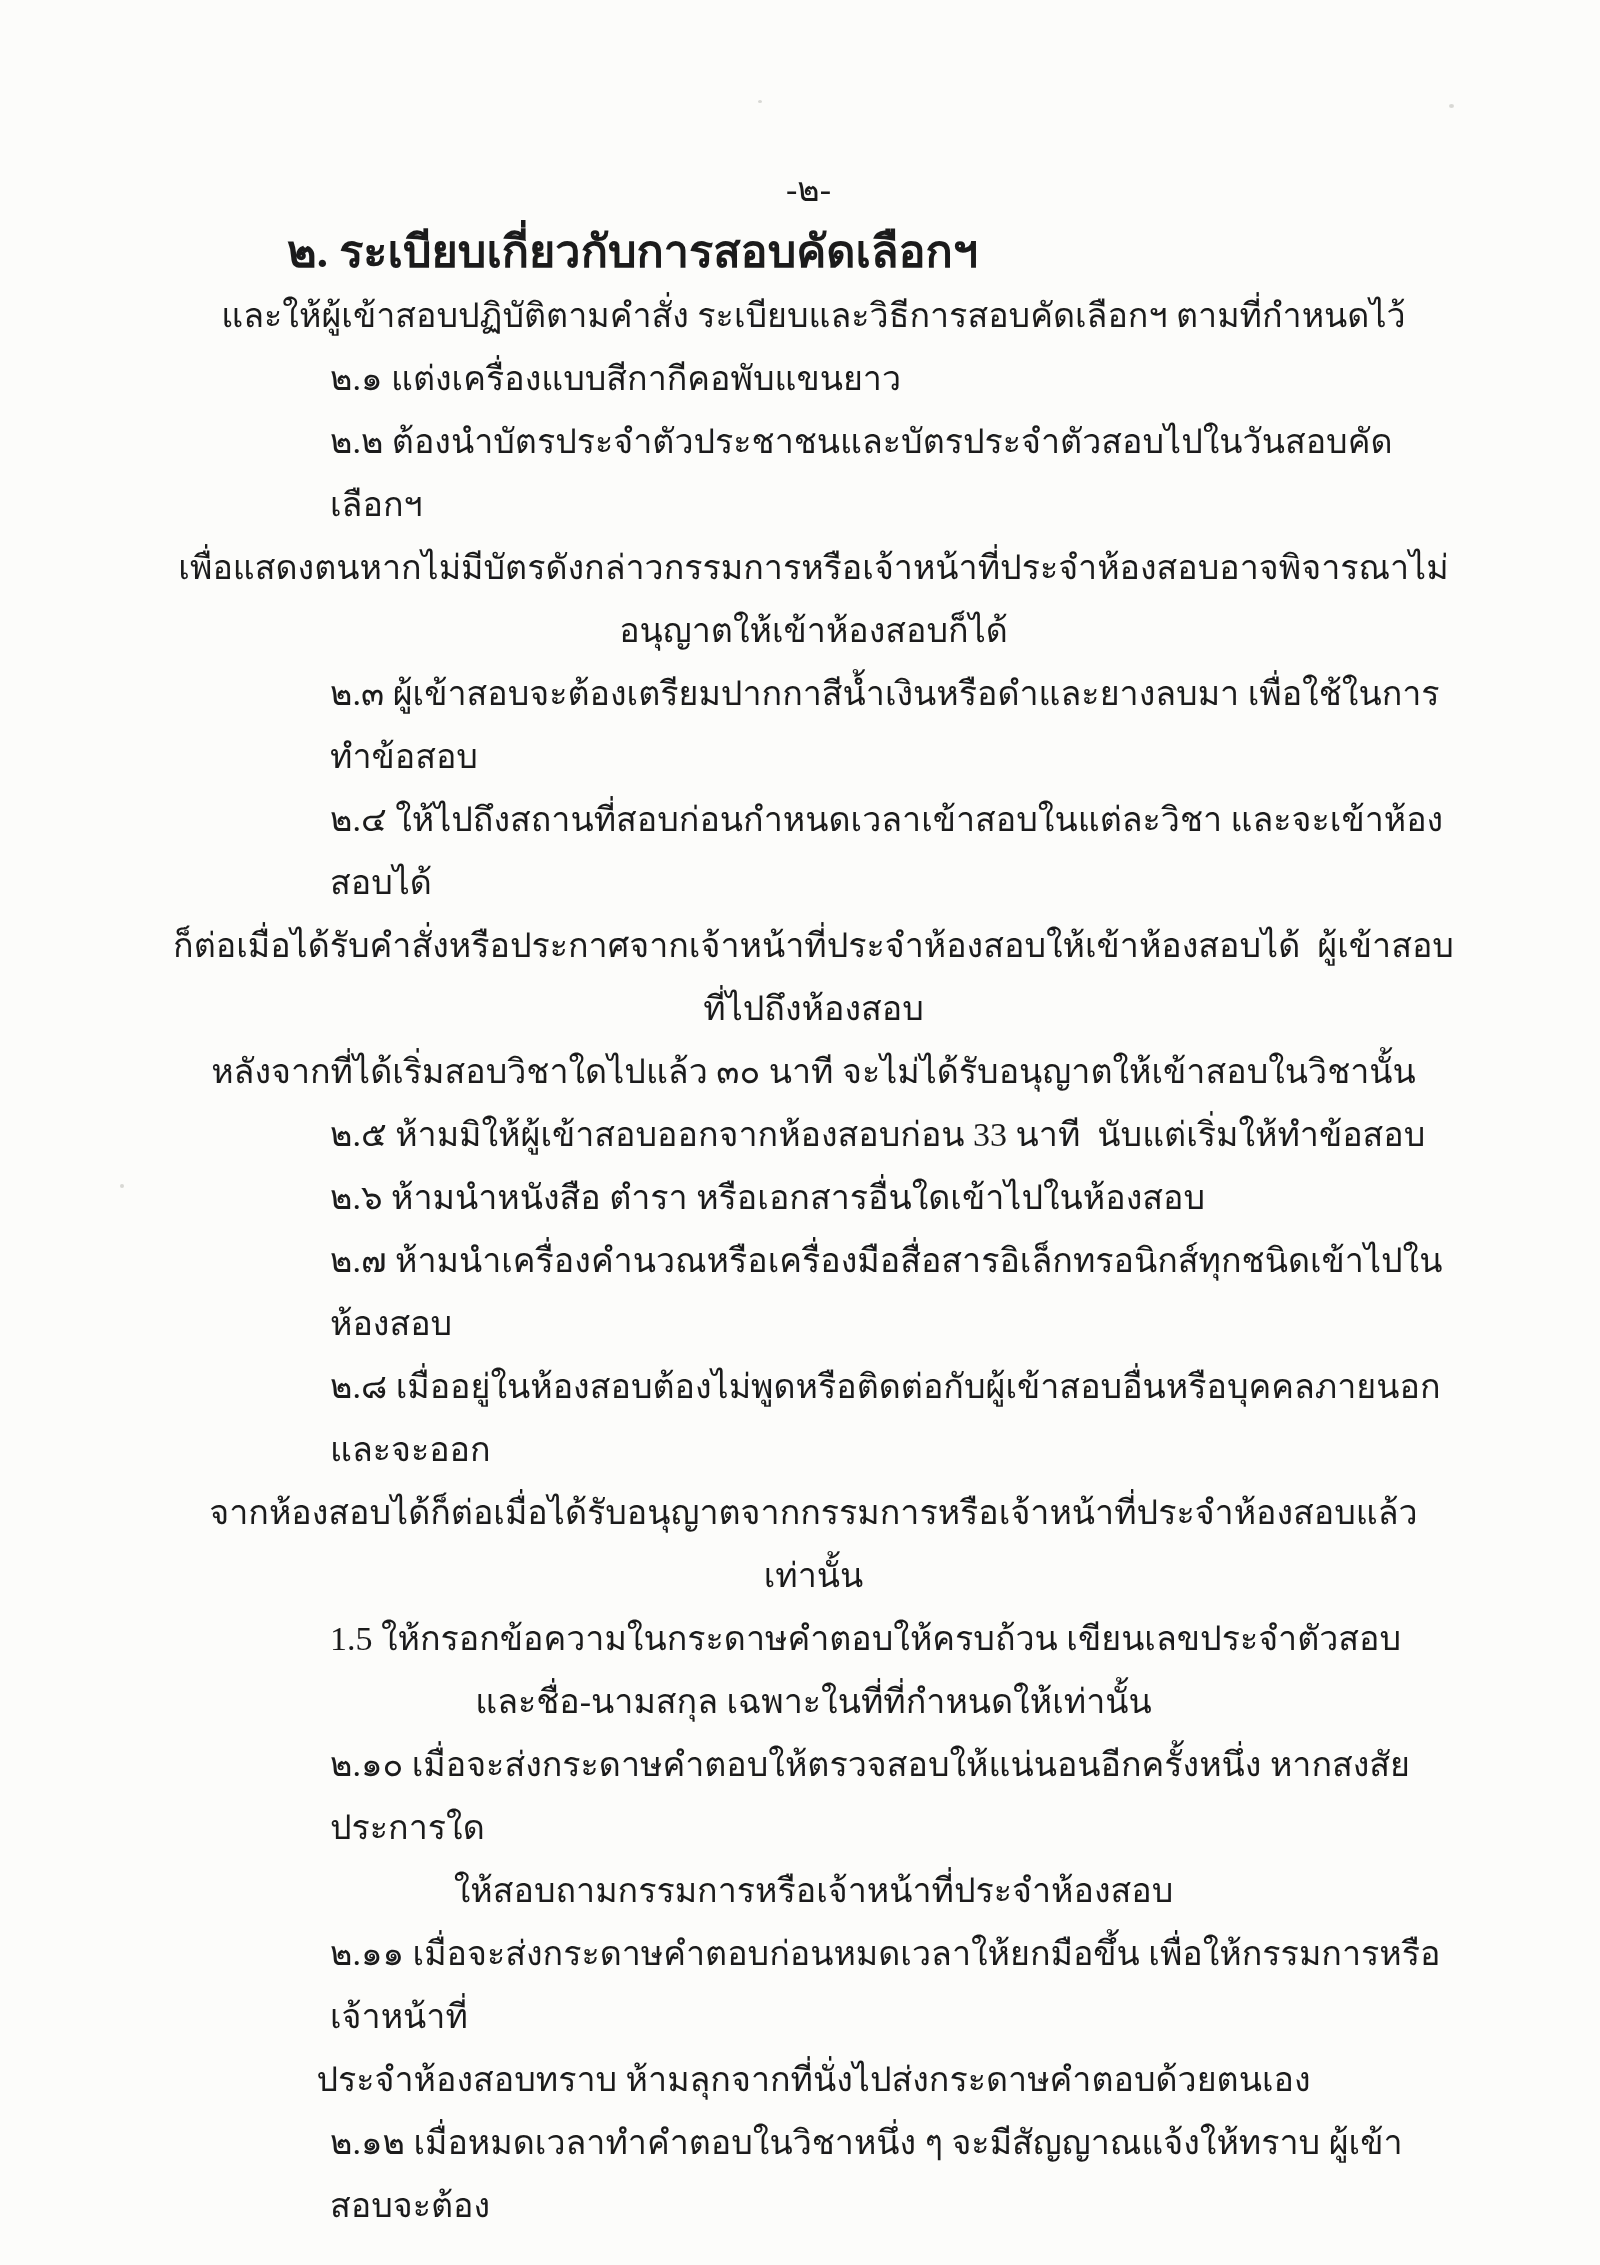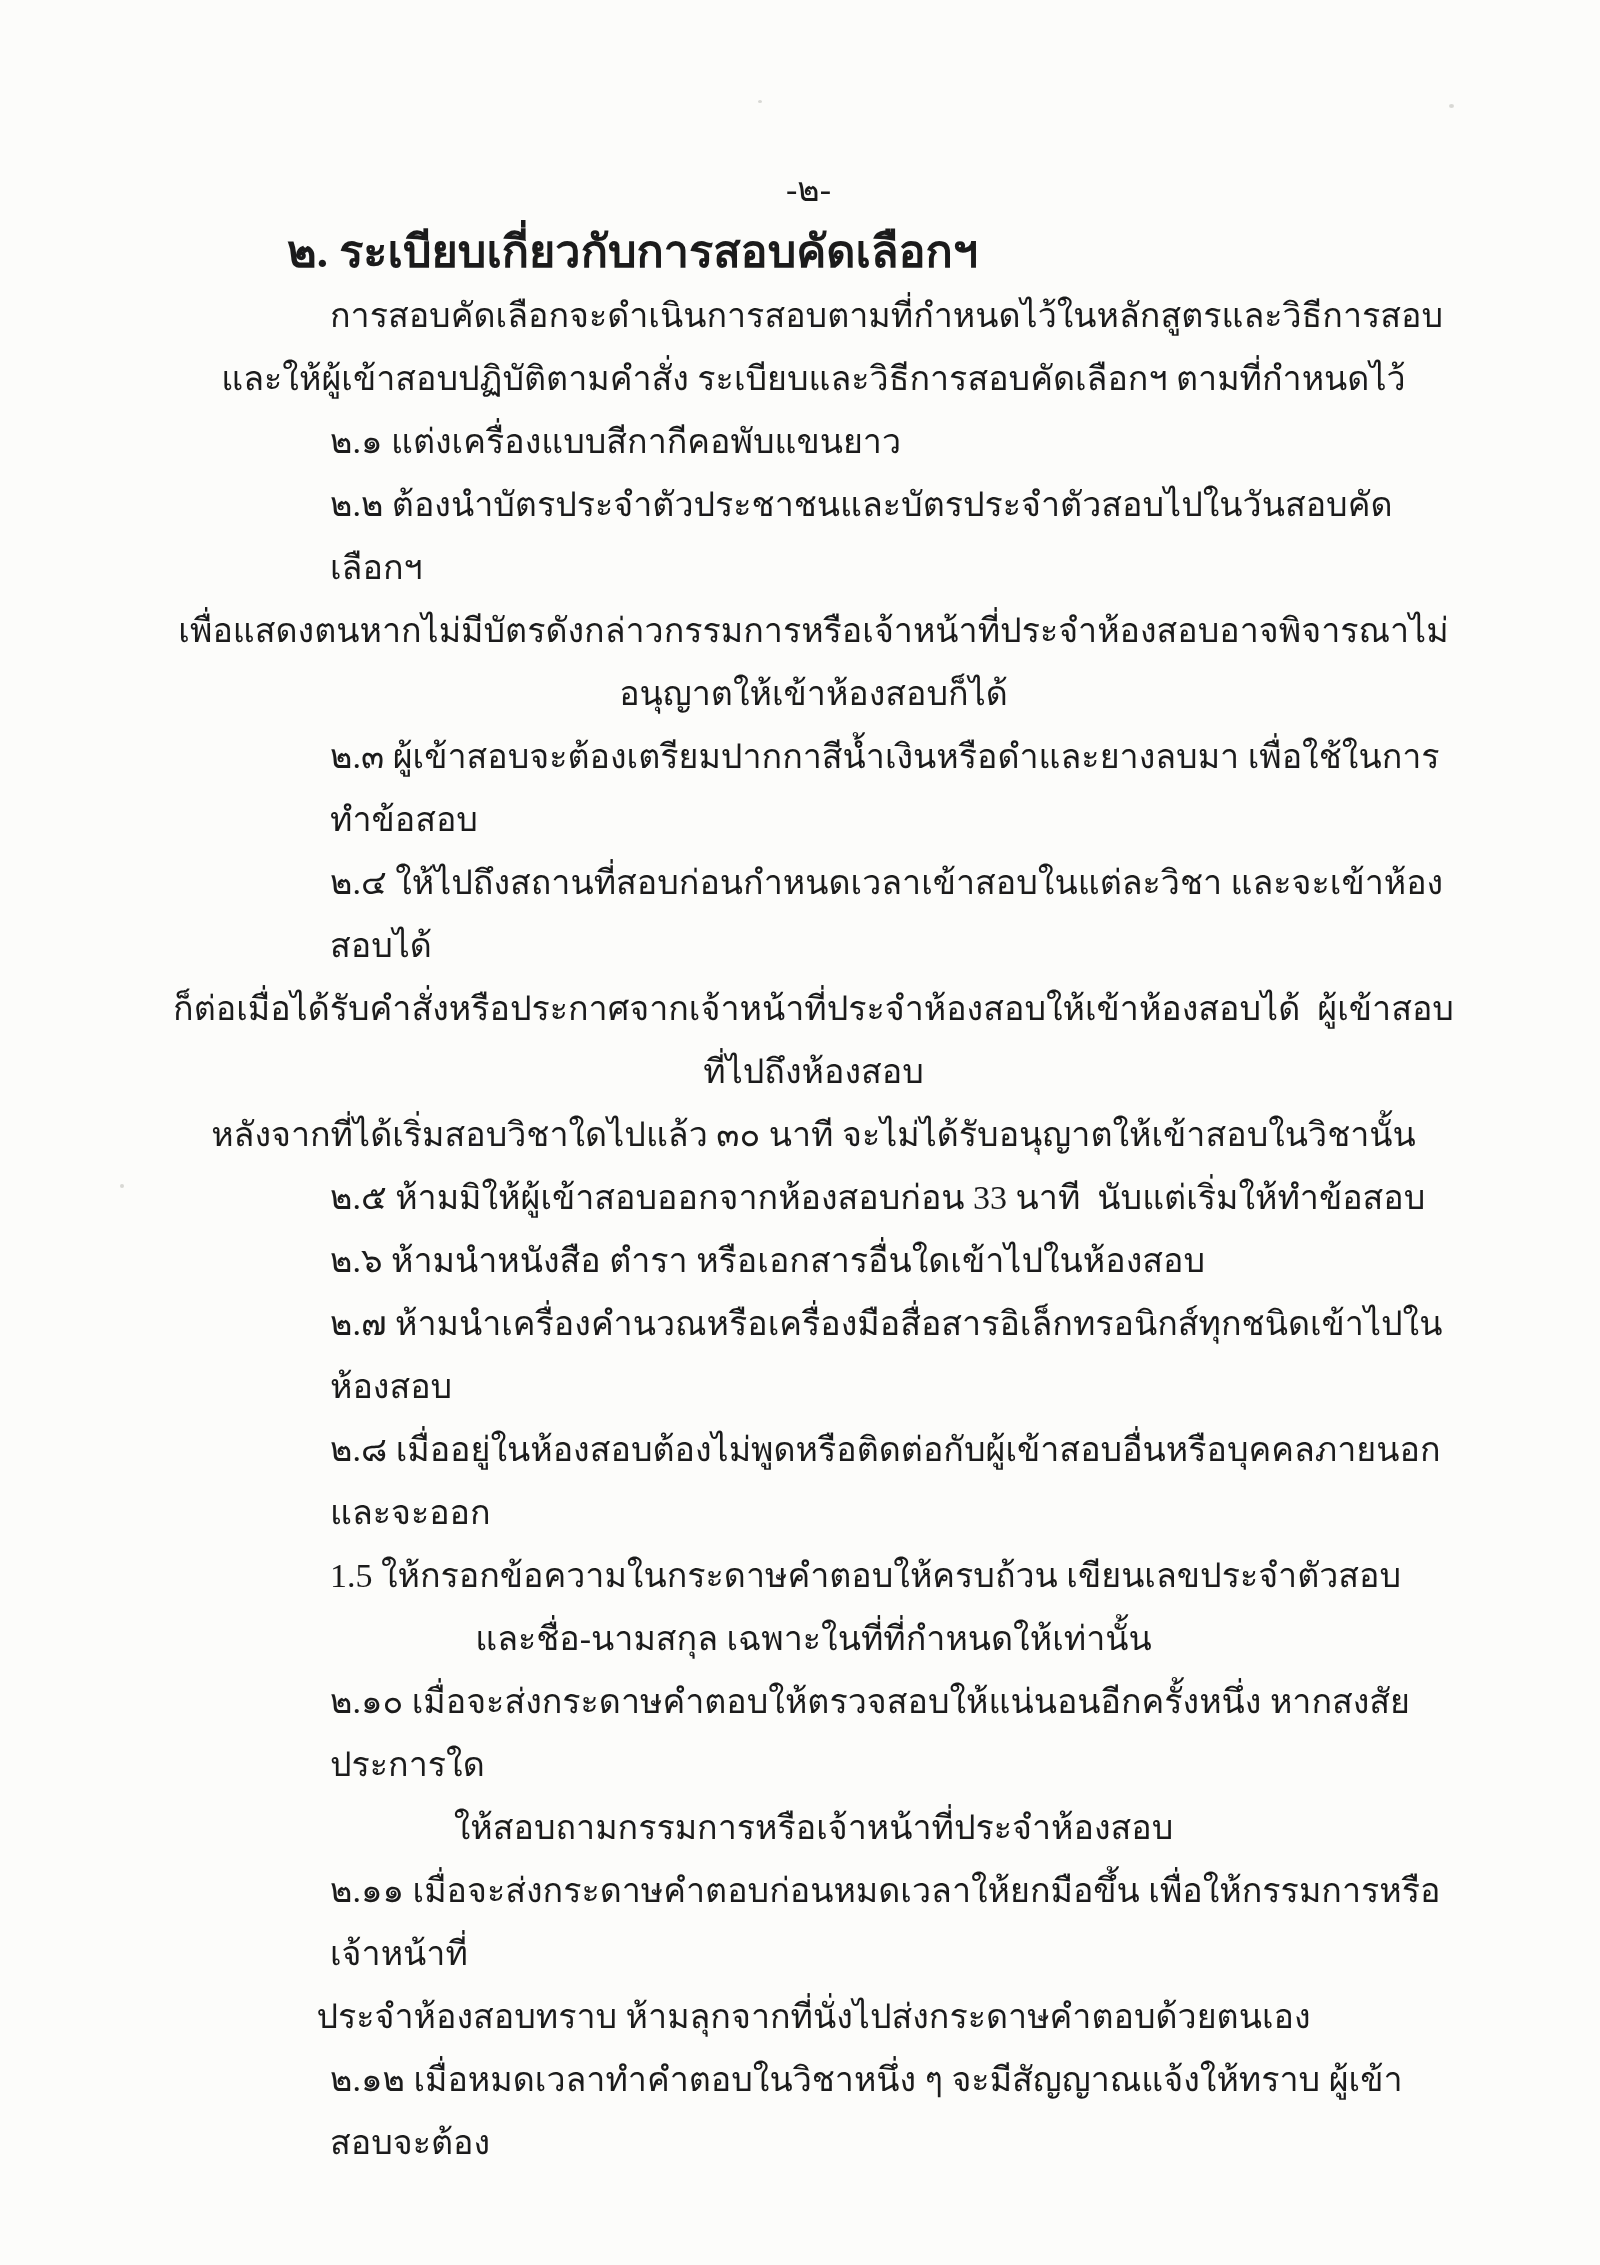--- a/index.html
+++ b/index.html
@@ -63,33 +63,33 @@
   <span class="speck s1"></span>
   <span class="speck s2"></span>
   <span class="speck s3"></span>
 
   <div class="content">
     <div class="line page-number">-๒-</div>
 
     <div class="line heading">๒. ระเบียบเกี่ยวกับการสอบคัดเลือกฯ</div>
 
     <div>
-        <div class="line indent">การสอบคัดเลือกจะดำเนินการสอบตามที่กำหนดไว้ในหลักสูตรและวิธีการสอบ</div>
         <div class="line flush">และให้ผู้เข้าสอบปฏิบัติตามคำสั่ง ระเบียบและวิธีการสอบคัดเลือกฯ ตามที่กำหนดไว้</div>
         <div class="line indent">๒.๑ แต่งเครื่องแบบสีกากีคอพับแขนยาว</div>
         <div class="line indent">๒.๒ ต้องนำบัตรประจำตัวประชาชนและบัตรประจำตัวสอบไปในวันสอบคัดเลือกฯ</div>
         <div class="line flush">เพื่อแสดงตนหากไม่มีบัตรดังกล่าวกรรมการหรือเจ้าหน้าที่ประจำห้องสอบอาจพิจารณาไม่อนุญาตให้เข้าห้องสอบก็ได้</div>
         <div class="line indent">๒.๓ ผู้เข้าสอบจะต้องเตรียมปากกาสีน้ำเงินหรือดำและยางลบมา เพื่อใช้ในการทำข้อสอบ</div>
         <div class="line indent">๒.๔ ให้ไปถึงสถานที่สอบก่อนกำหนดเวลาเข้าสอบในแต่ละวิชา และจะเข้าห้องสอบได้</div>
         <div class="line flush">ก็ต่อเมื่อได้รับคำสั่งหรือประกาศจากเจ้าหน้าที่ประจำห้องสอบให้เข้าห้องสอบได้  ผู้เข้าสอบที่ไปถึงห้องสอบ</div>
         <div class="line flush">หลังจากที่ได้เริ่มสอบวิชาใดไปแล้ว ๓๐ นาที จะไม่ได้รับอนุญาตให้เข้าสอบในวิชานั้น</div>
         <div class="line indent">๒.๕ ห้ามมิให้ผู้เข้าสอบออกจากห้องสอบก่อน 33 นาที  นับแต่เริ่มให้ทำข้อสอบ</div>
         <div class="line indent">๒.๖ ห้ามนำหนังสือ ตำรา หรือเอกสารอื่นใดเข้าไปในห้องสอบ</div>
         <div class="line indent">๒.๗ ห้ามนำเครื่องคำนวณหรือเครื่องมือสื่อสารอิเล็กทรอนิกส์ทุกชนิดเข้าไปในห้องสอบ</div>
         <div class="line indent">๒.๘ เมื่ออยู่ในห้องสอบต้องไม่พูดหรือติดต่อกับผู้เข้าสอบอื่นหรือบุคคลภายนอกและจะออก</div>
+        <div class="line flush">จากห้องสอบได้ก็ต่อเมื่อได้รับอนุญาตจากกรรมการหรือเจ้าหน้าที่ประจำห้องสอบแล้วเท่านั้น</div>
         <div class="line indent">1.5 ให้กรอกข้อความในกระดาษคำตอบให้ครบถ้วน เขียนเลขประจำตัวสอบ</div>
         <div class="line flush">และชื่อ-นามสกุล เฉพาะในที่ที่กำหนดให้เท่านั้น</div>
         <div class="line indent">๒.๑๐ เมื่อจะส่งกระดาษคำตอบให้ตรวจสอบให้แน่นอนอีกครั้งหนึ่ง หากสงสัยประการใด</div>
         <div class="line flush">ให้สอบถามกรรมการหรือเจ้าหน้าที่ประจำห้องสอบ</div>
         <div class="line indent">๒.๑๑ เมื่อจะส่งกระดาษคำตอบก่อนหมดเวลาให้ยกมือขึ้น เพื่อให้กรรมการหรือเจ้าหน้าที่</div>
         <div class="line flush">ประจำห้องสอบทราบ ห้ามลุกจากที่นั่งไปส่งกระดาษคำตอบด้วยตนเอง</div>
         <div class="line indent">๒.๑๒ เมื่อหมดเวลาทำคำตอบในวิชาหนึ่ง ๆ จะมีสัญญาณแจ้งให้ทราบ ผู้เข้าสอบจะต้อง</div>
       </div>
 
   </div>

